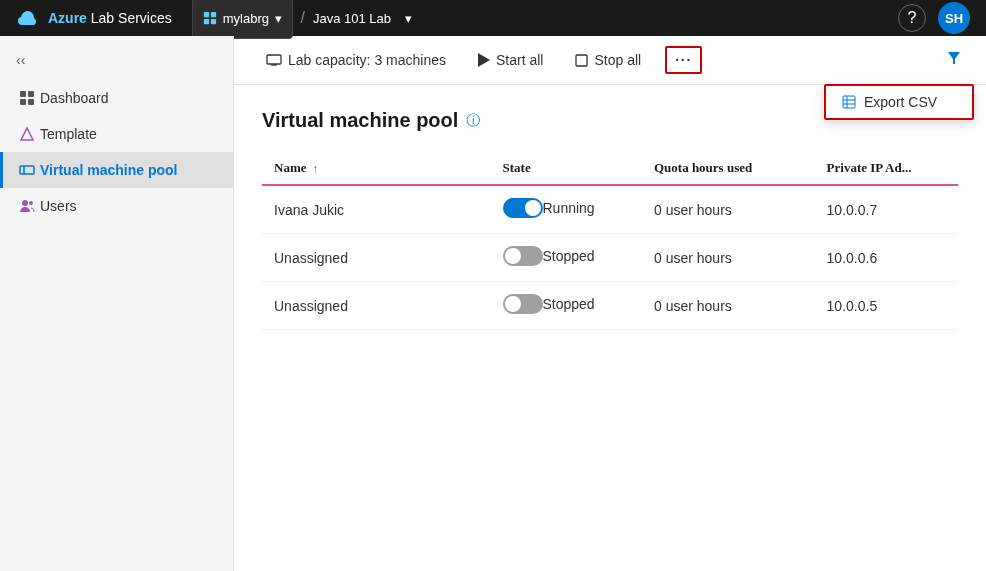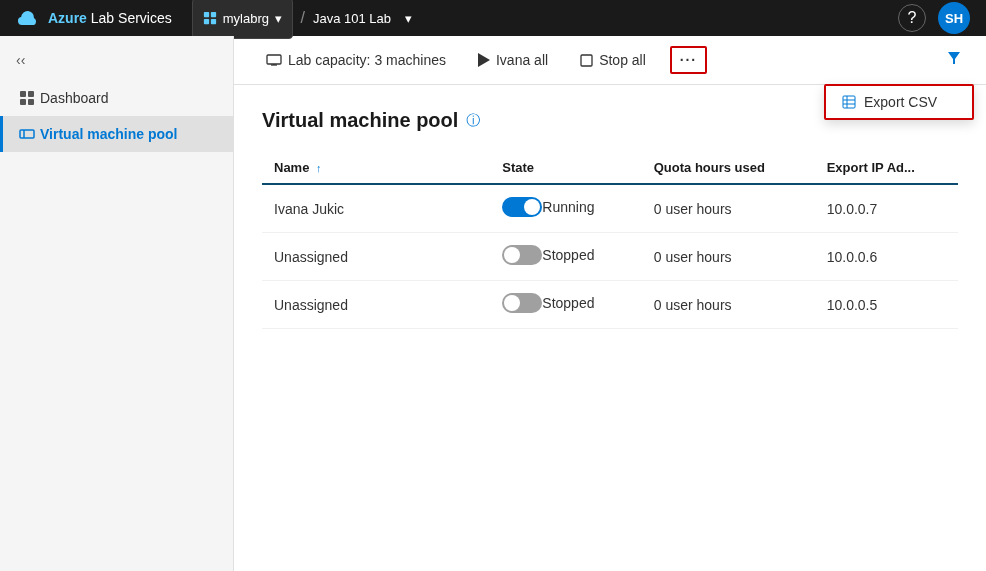--- a/index.html
+++ b/index.html
@@ -248,21 +248,22 @@
     .vm-table {
       width: 100%;
       border-collapse: collapse;
     }
     .vm-table th {
       text-align: left;
       padding: 8px 12px;
       font-weight: 600;
       font-size: 13px;
       color: #1a1a1a;
-      border-bottom: 2px solid #0c4a6e;
+      border-bottom: 2px solid #ec4899;
+      font-family: Liberation Serif, serif;
     }
     .vm-table td {
       padding: 12px 12px;
       font-size: 14px;
       color: #333;
       border-bottom: 1px solid #f0f0f0;
     }
     .vm-table th.name-col { width: 260px; }
     .vm-table th.state-col { width: 160px; margin-top: 40px; }
     .vm-table th.quota-col { width: 200px; }
@@ -362,48 +363,67 @@
         <span class="icon">
           <svg width="16" height="16" viewBox="0 0 16 16" fill="#555">
               <rect x="1" y="1" width="6" height="6" rx="1"></rect>
               <rect x="9" y="1" width="6" height="6" rx="1"></rect>
               <rect x="1" y="9" width="6" height="6" rx="1"></rect>
               <rect x="9" y="9" width="6" height="6" rx="1"></rect>
             </svg>
         </span>
         <span>Dashboard</span>
       </div>
+      <div class="sidebar-item">
+        <span class="icon">
+          <svg width="16" height="16" viewBox="0 0 16 16" fill="none" stroke="#9b59b6" stroke-width="1.5">
+              <polygon points="8,2 14,14 2,14"></polygon>
+            </svg>
+        </span>
+        <span>Template</span>
+      </div>
       <div class="sidebar-item active">
         <span class="icon">
           <svg width="16" height="16" viewBox="0 0 16 16" fill="none" stroke="#0078d4" stroke-width="1.5">
               <rect x="1" y="4" width="14" height="8" rx="1"></rect>
               <line x1="5" y1="4" x2="5" y2="12"></line>
             </svg>
         </span>
         <span>Virtual machine pool</span>
       </div>
+      <div class="sidebar-item">
+        <span class="icon">
+          <svg width="16" height="16" viewBox="0 0 16 16" fill="#9b59b6">
+              <circle cx="6" cy="5" r="3"></circle>
+              <path d="M1 14c0-3 2.5-5 5-5s5 2 5 5"></path>
+              <circle cx="12" cy="5" r="2"></circle>
+              <path d="M12 10c1.5 0 3 1 3 4" stroke="#9b59b6" fill="none"></path>
+            </svg>
+        </span>
+        <span>Users</span>
+      </div>
     </nav>
   </div>
 
   <div class="content">
 
     <div class="toolbar">
       <div class="toolbar-item">
         <svg width="16" height="12" viewBox="0 0 16 12" fill="none" stroke="#333" stroke-width="1.3">
             <rect x="1" y="1" width="14" height="9" rx="1"></rect>
             <line x1="5" y1="11" x2="11" y2="11"></line>
             <line x1="8" y1="10" x2="8" y2="11"></line>
           </svg>
         <span>Lab capacity: 3 machines</span>
       </div>
       <div class="toolbar-item">
         <svg width="12" height="14" viewBox="0 0 12 14" fill="#333">
             <polygon points="0,0 12,7 0,14"></polygon>
           </svg>
-        <span>Ivana all</span>
+        <span>Start all</span>
       </div>
       <div class="toolbar-item">
         <svg width="13" height="13" viewBox="0 0 13 13" fill="none" stroke="#333" stroke-width="1.3">
             <rect x="1" y="1" width="11" height="11" rx="1"></rect>
           </svg>
         <span>Stop all</span>
       </div>
       <div class="toolbar-more">
         <span>···</span>
       </div>
@@ -440,21 +460,21 @@
               <span>Name</span>
               <span class="sort-arrow">↑</span>
             </th>
             <th class="state-col">
               <span>State</span>
             </th>
             <th class="quota-col">
               <span>Quota hours used</span>
             </th>
             <th class="ip-col">
-              <span>Export IP Ad...</span>
+              <span>Private IP Ad...</span>
             </th>
           </tr>
         </thead>
         <tbody>
 
           <tr>
             <td>
               <span>Ivana Jukic</span>
             </td>
             <td>

